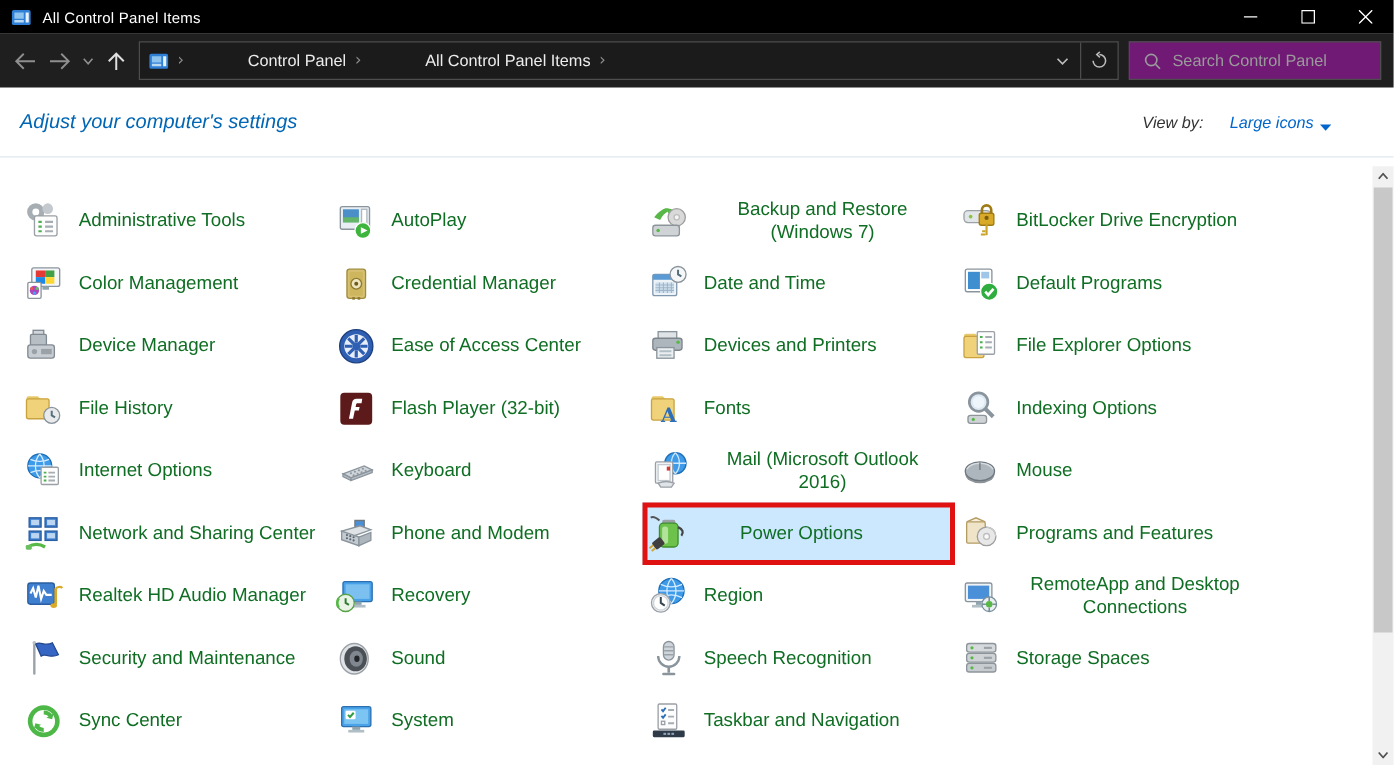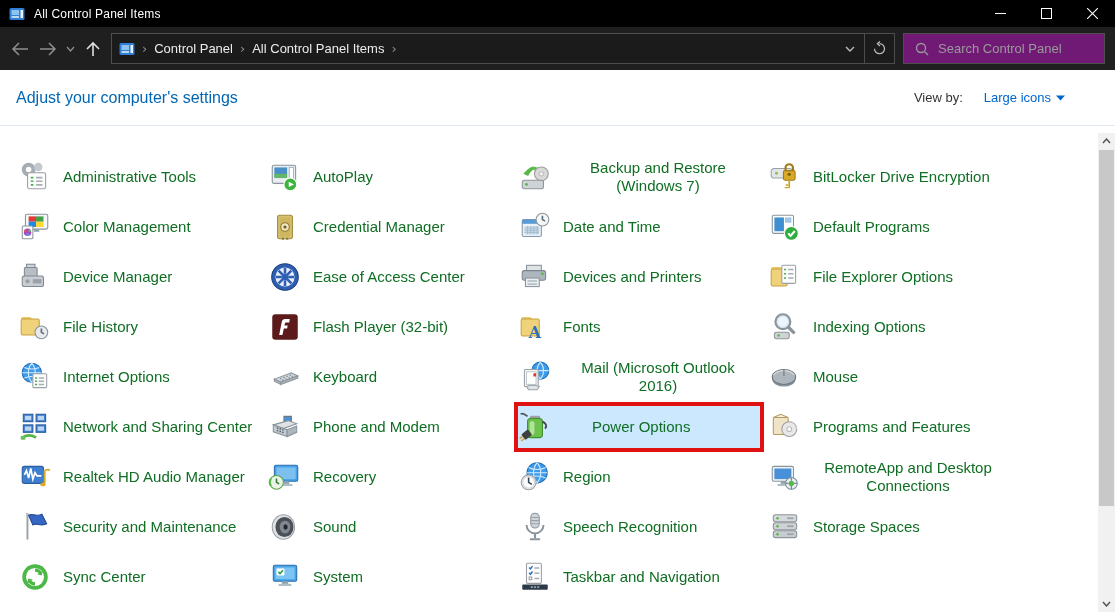--- a/index.html
+++ b/index.html
@@ -17,33 +17,33 @@
 
   
   .navbar { height:43px; background:var(--navbar-bg); display:flex; align-items:center; padding-left:6px; }
   .nav-btn { width:28px; height:30px; display:flex; align-items:center; justify-content:center; }
   .nav-btn.small { width:17px; }
   .addressbar { width:784px; height:31px; margin-left:4px; border:1px solid #4d4d4d; background:#1b1b1b;
                 display:flex; align-items:center; padding-left:7px; }
   .crumb-icon { width:16px; height:16px; display:inline-flex; }
   .breadcrumb { display:flex; align-items:center; font-size:13px; color:#ececec; }
   .bc-sep { color:#8f8f8f; padding:0 7px; font-size:13px; font-family:"DejaVu Sans",sans-serif; }
-  .bc-item { white-space:nowrap; }
+  .bc-item { white-space:nowrap;margin-left:44px; }
   .addr-right { margin-left:auto; display:flex; align-items:center; height:100%; }
   .addr-btn { width:29px; height:100%; display:flex; align-items:center; justify-content:center; }
   .addr-sep { width:1px; height:100%; background:#4d4d4d; }
   .searchbox { width:202px; height:31px; margin-left:8px; border:1px solid #4d4d4d; background:#701a75;
                display:flex; align-items:center; gap:9px; padding-left:11px; }
   .search-placeholder { color:#9a9a9a; font-size:13px; }
 
   
-  .header { height:56px; display:flex; align-items:center; padding:0 16px; border-bottom:1px solid #dfe8f0; }
+  .header { height:56px; display:flex; align-items:center; padding:0 16px; border-bottom:1px solid #dfe8f0;font-style:italic; }
   .page-title { color:var(--heading-blue); font-size:16px; }
   .view-by { margin-left:auto; margin-right:34px; display:flex; align-items:center; gap:21px; font-size:13px; color:#333; }
-  .view-by-link { color:var(--link-blue); display:flex; align-items:center; gap:5px; cursor:pointer; }
+  .view-by-link { color:var(--link-blue); display:flex; align-items:flex-end; gap:5px; cursor:pointer; }
 
   
   .grid { position:absolute; left:14px; top:152px; width:1001px;
           display:grid; grid-template-columns:250px 250px 250px 251px; grid-auto-rows:50px;text-align:center; }
   .cell { display:flex; align-items:center; gap:11px; padding-left:4px; }
   .cell .icon { width:34px; height:34px; flex:0 0 34px; display:inline-flex; }
   .cell .icon svg { width:34px; height:34px; }
   .cell .label { color:var(--item-green); font-size:15px; line-height:18px; max-width:190px; }
   .cell.selected { background:var(--selection-blue); border:4px solid var(--annotation-red); padding-left:0;gap:40px; }
 

